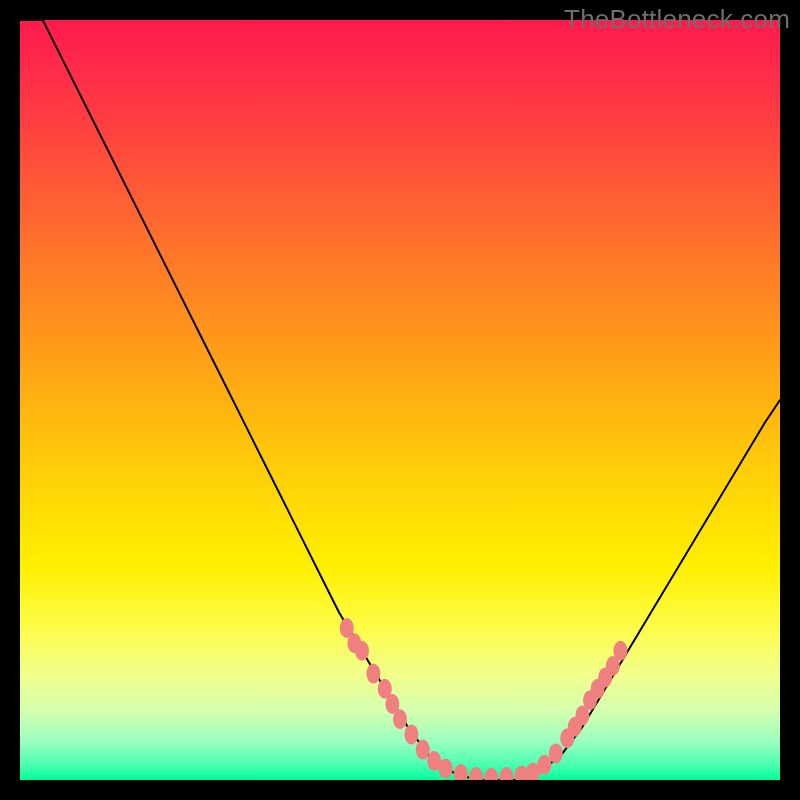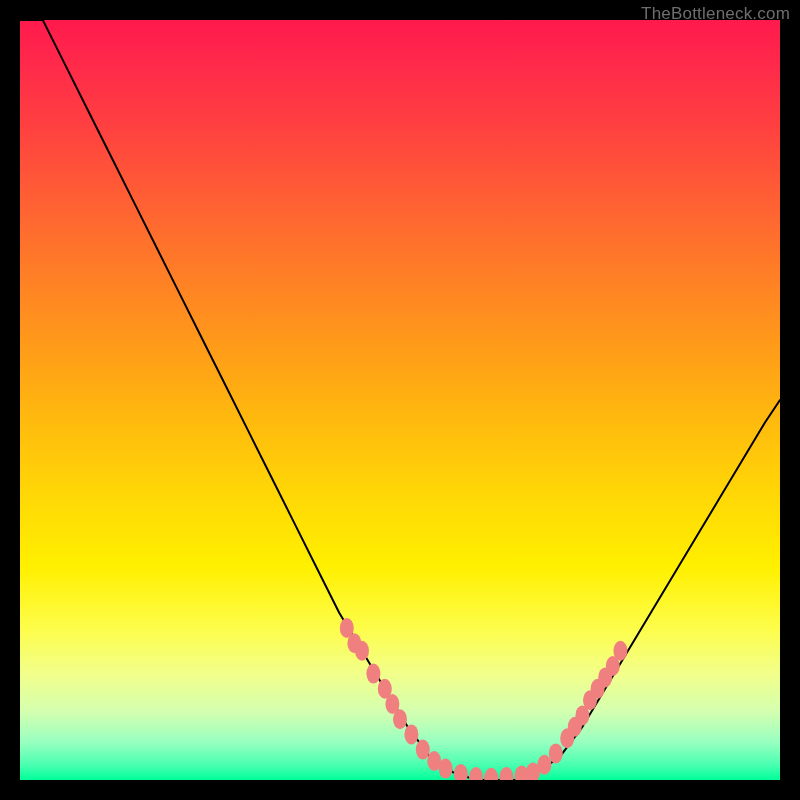--- a/index.html
+++ b/index.html
@@ -48,21 +48,21 @@
     top: 20px;
     width: 760px;
     height: 760px;
     pointer-events: none;
   }
   .watermark {
     position: absolute;
     top: 4px;
     right: 10px;
     color: #6e6e6e;
-    font-size: 17px;
+    font-size: 26px;
     letter-spacing: 0.2px;
     font-weight: 400;
     user-select: none;
   }
 </style>
 </head>
 <body>
 
 <div class="frame">
   <div class="plot-area"></div>

